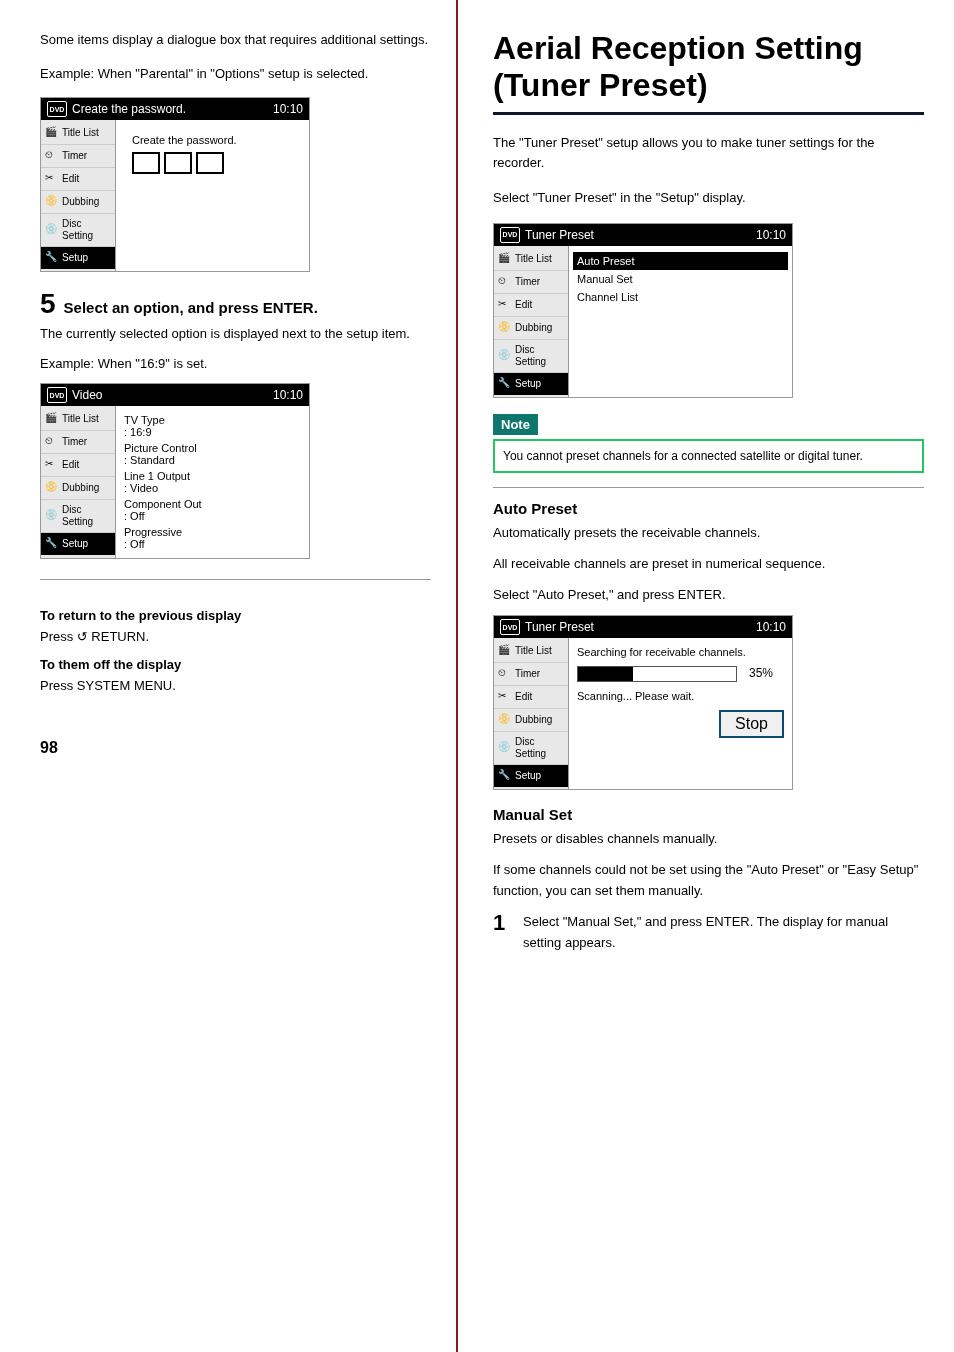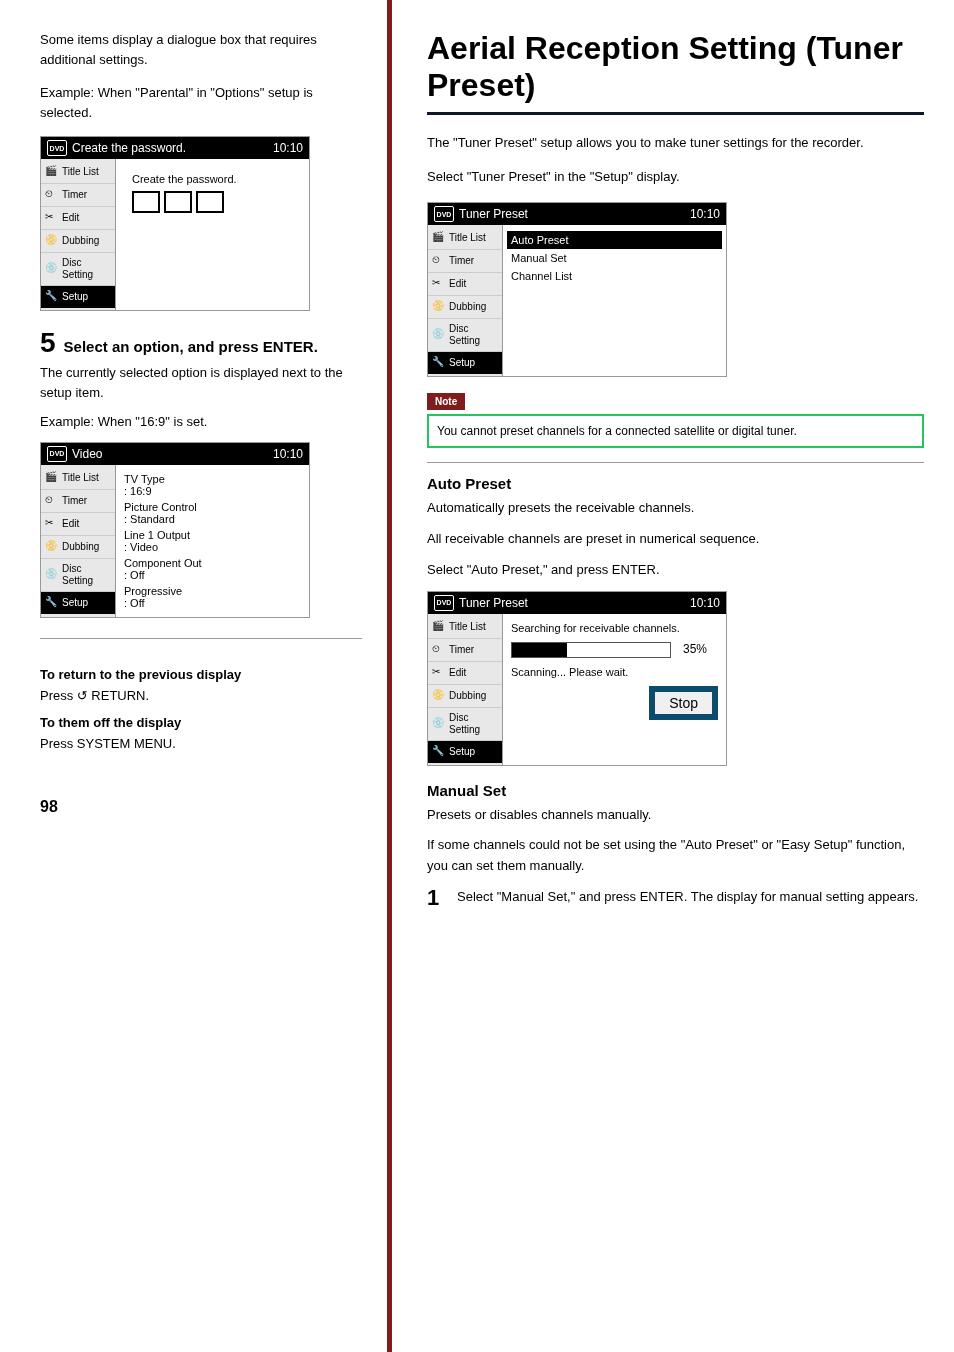--- a/index.html
+++ b/index.html
@@ -13,23 +13,23 @@
     }
 
     .page {
       display: flex;
       width: 954px;
       min-height: 1352px;
     }
 
     
     .left-col {
-      width: 392px;
+      width: 458px;
       padding: 30px 25px 30px 40px;
-      border-right: 5px solid #7f1d1d;
+      border-right: 2px solid #7f1d1d;
     }
 
     
     .right-col {
       flex: 1;
       padding: 30px 30px 30px 35px;
     }
 
     
     .intro-text {
@@ -180,24 +180,24 @@
     }
 
     .right-intro {
       font-size: 13px;
       line-height: 1.6;
       margin-bottom: 14px;
     }
 
     
     .note-box {
-      background: #7f1d1d;
+      background: #0f766e;
       color: #fff;
       padding: 3px 8px;
-      font-size: 10px;
+      font-size: 13px;
       font-weight: bold;
       margin-bottom: 4px;
       display: inline-block;
     }
     .note-content {
       border: 2px solid #22c55e;
       padding: 6px 8px;
       font-size: 12px;
       line-height: 1.5;
       margin-bottom: 14px;
@@ -232,24 +232,24 @@
       border: 1px solid #555;
       display: flex;
       align-items: stretch;
     }
     .progress-percent {
       font-size: 12px;
     }
 
     
     .stop-btn {
-      border: 6px solid #0c4a6e;
+      border: 2px solid #0c4a6e;
       background: #f0f0f0;
       padding: 3px 14px;
-      font-size: 14px;
+      font-size: 16px;
       cursor: pointer;
       display: inline-block;
     }
 
     
     .step-list-item {
       display: flex;
       gap: 10px;
       margin: 8px 0;
     }

